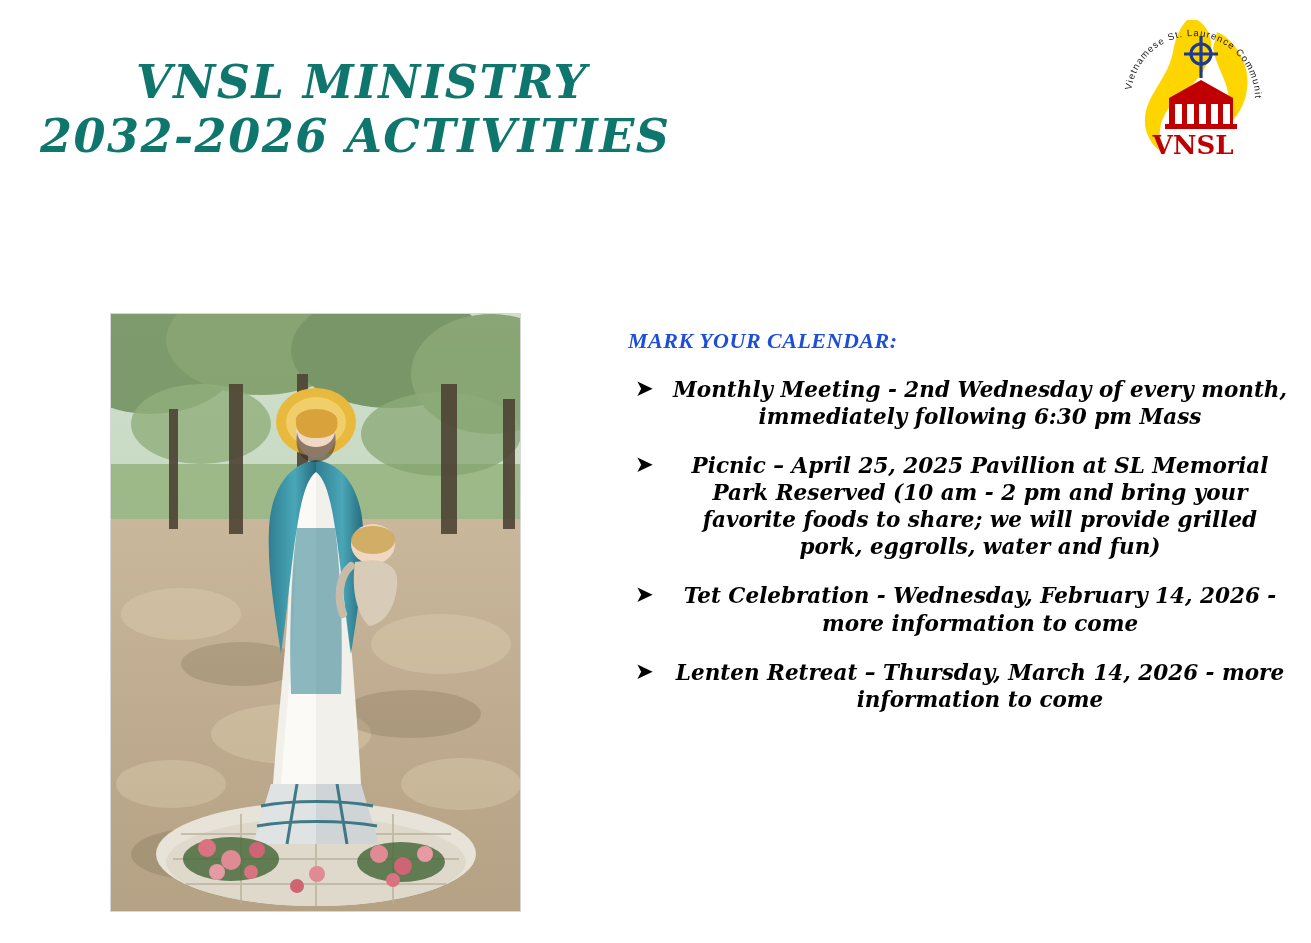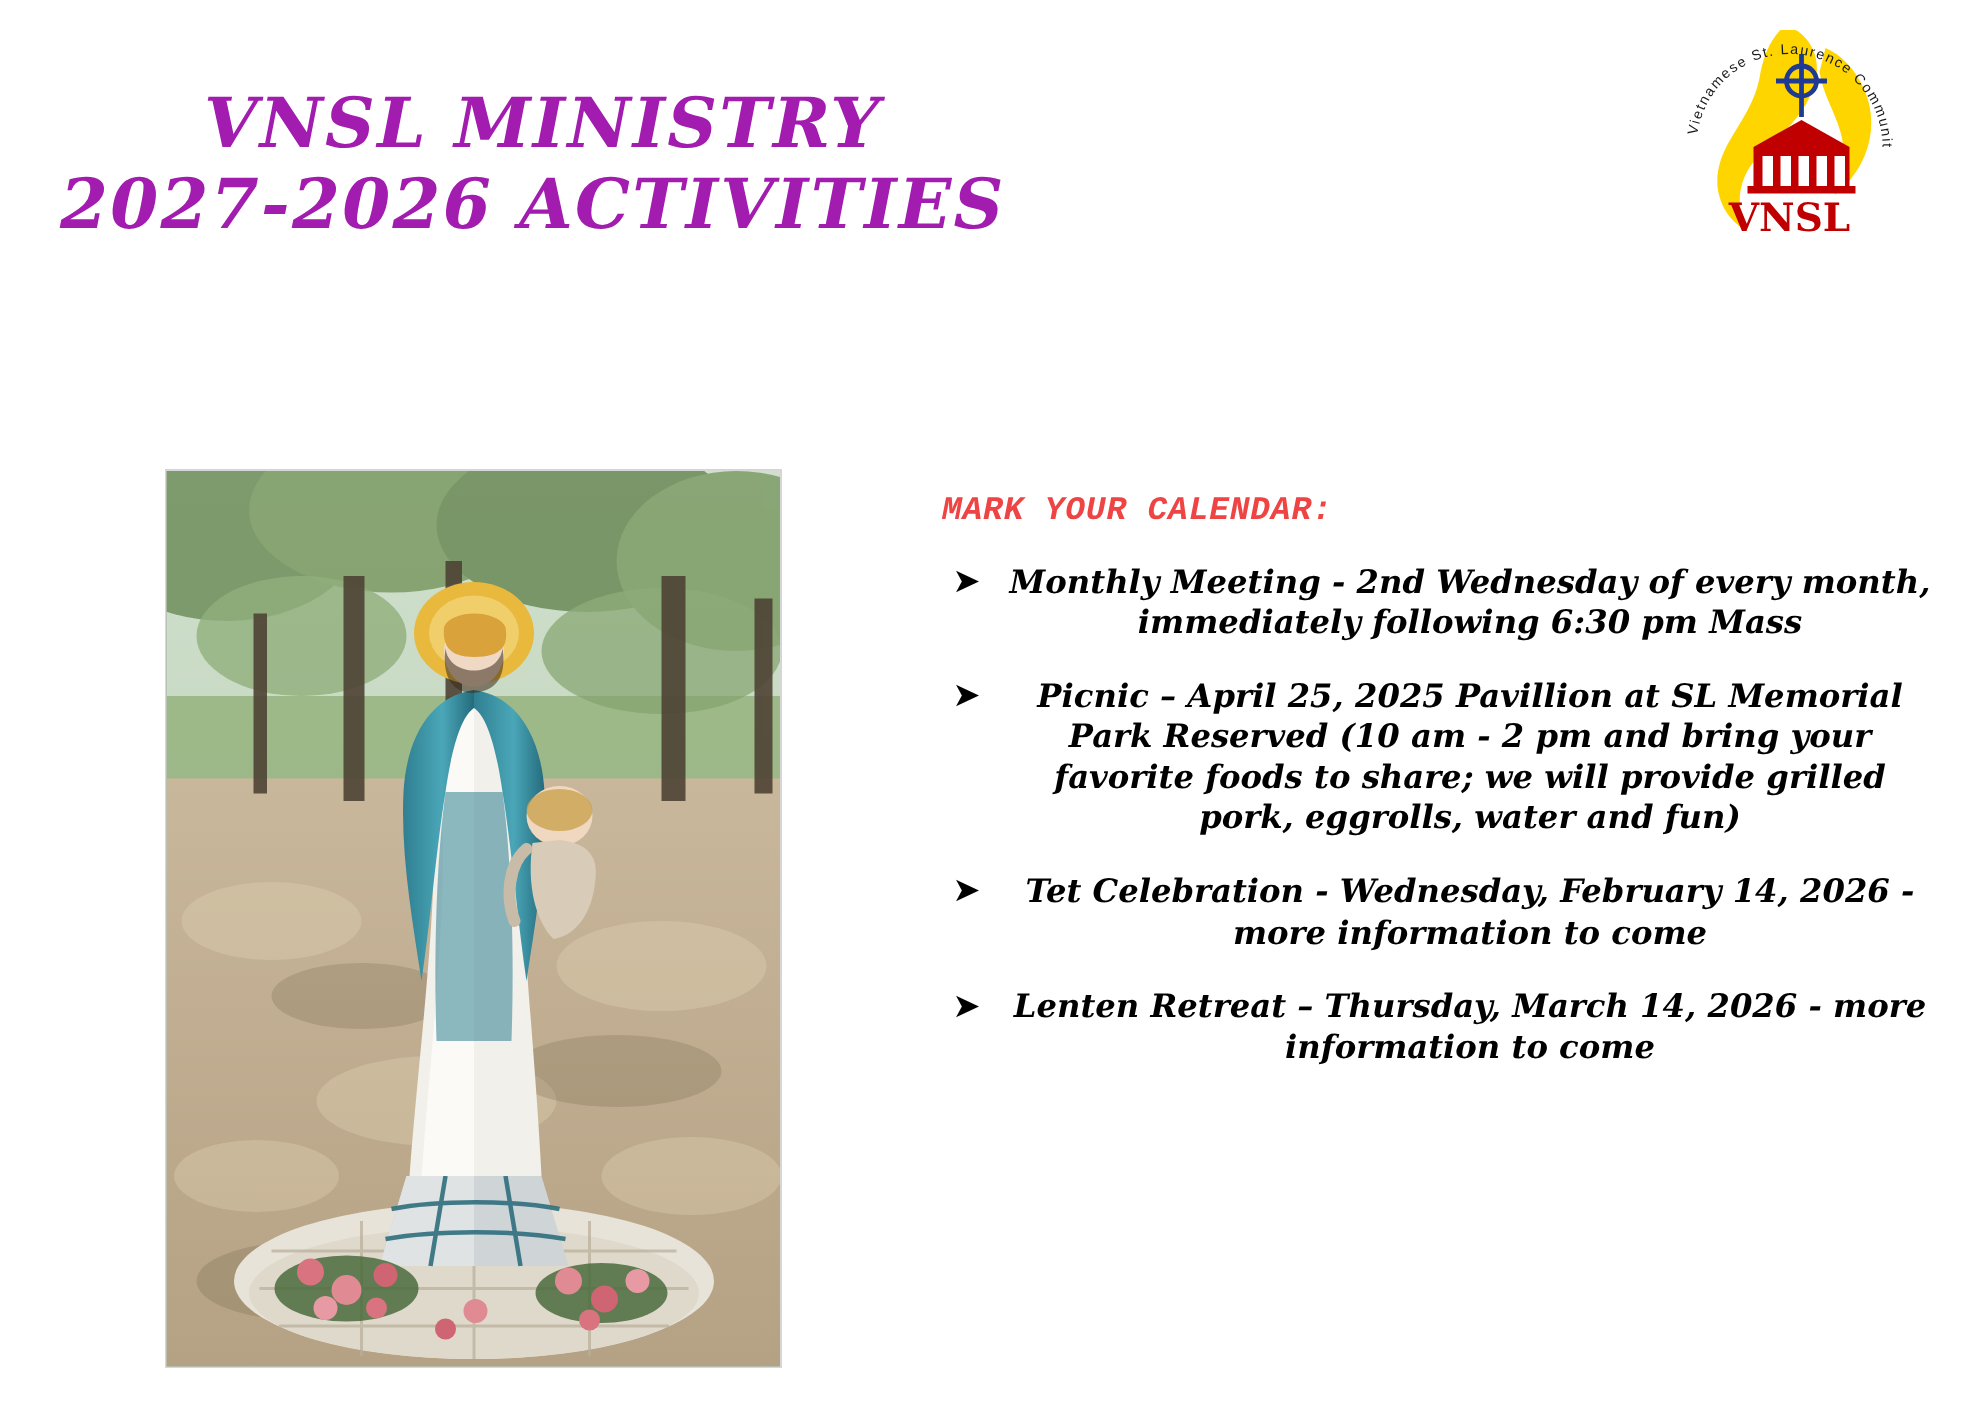--- a/index.html
+++ b/index.html
@@ -22,21 +22,21 @@
     top: 55px;
     width: 780px;
   }
   .title-line {
     font-family: "DejaVu Serif", serif;
     font-weight: bold;
     font-style: italic;
     font-size: 46px;
     line-height: 1.18;
     letter-spacing: 1.5px;
-    color: #a21caf;
+    color: #0f766e;
     white-space: nowrap;
   }
   .title-line-1 { padding-left: 96px; }
   .title-line-2 { padding-left: 0px; }
 
   
   .logo {
     position: absolute;
     right: 38px;
     top: 14px;
@@ -59,26 +59,26 @@
   .photo-frame svg { display: block; }
 
   
   .content {
     position: absolute;
     left: 628px;
     top: 328px;
     width: 660px;
   }
   .calendar-heading {
-    font-family: Liberation Mono, monospace;
+    font-family: Liberation Serif, serif;
     font-style: italic;
     font-weight: bold;
     font-size: 22px;
     letter-spacing: 0.5px;
-    color: #ef4444;
+    color: #1d4ed8;
     margin-bottom: 22px;
   }
   ul.items {
     list-style: none;
     margin: 0;
     padding: 0;
   }
   ul.items li {
     position: relative;
     padding-left: 44px;
@@ -99,21 +99,21 @@
     font-weight: bold;
     color: #000000;
   }
   .item-text { display: block; text-align: center; }
 </style>
 </head>
 <body>
 
 <div class="title-block">
   <div class="title-line title-line-1">VNSL MINISTRY</div>
-  <div class="title-line title-line-2">2027-2026 ACTIVITIES</div>
+  <div class="title-line title-line-2">2032-2026 ACTIVITIES</div>
 </div>
 
 <div class="logo">
   <svg width="160" height="155" viewBox="0 0 160 155" xmlns="http://www.w3.org/2000/svg">
 
     <path d="M74 6 C66 14 62 26 60 38 C57 54 48 66 40 80 C33 92 30 104 33 116 C36 128 44 136 52 140 C46 128 45 116 50 104 C56 90 68 82 78 72 C88 62 96 50 98 36 C100 22 92 10 84 6 Z" fill="#FFD500"></path>
     <path d="M104 18 C114 22 124 32 130 46 C136 60 136 76 130 90 C126 100 118 110 110 116 C116 102 118 88 114 74 C110 60 102 48 100 34 Z" fill="#FFD500"></path>
 
     <g>
       <defs>

